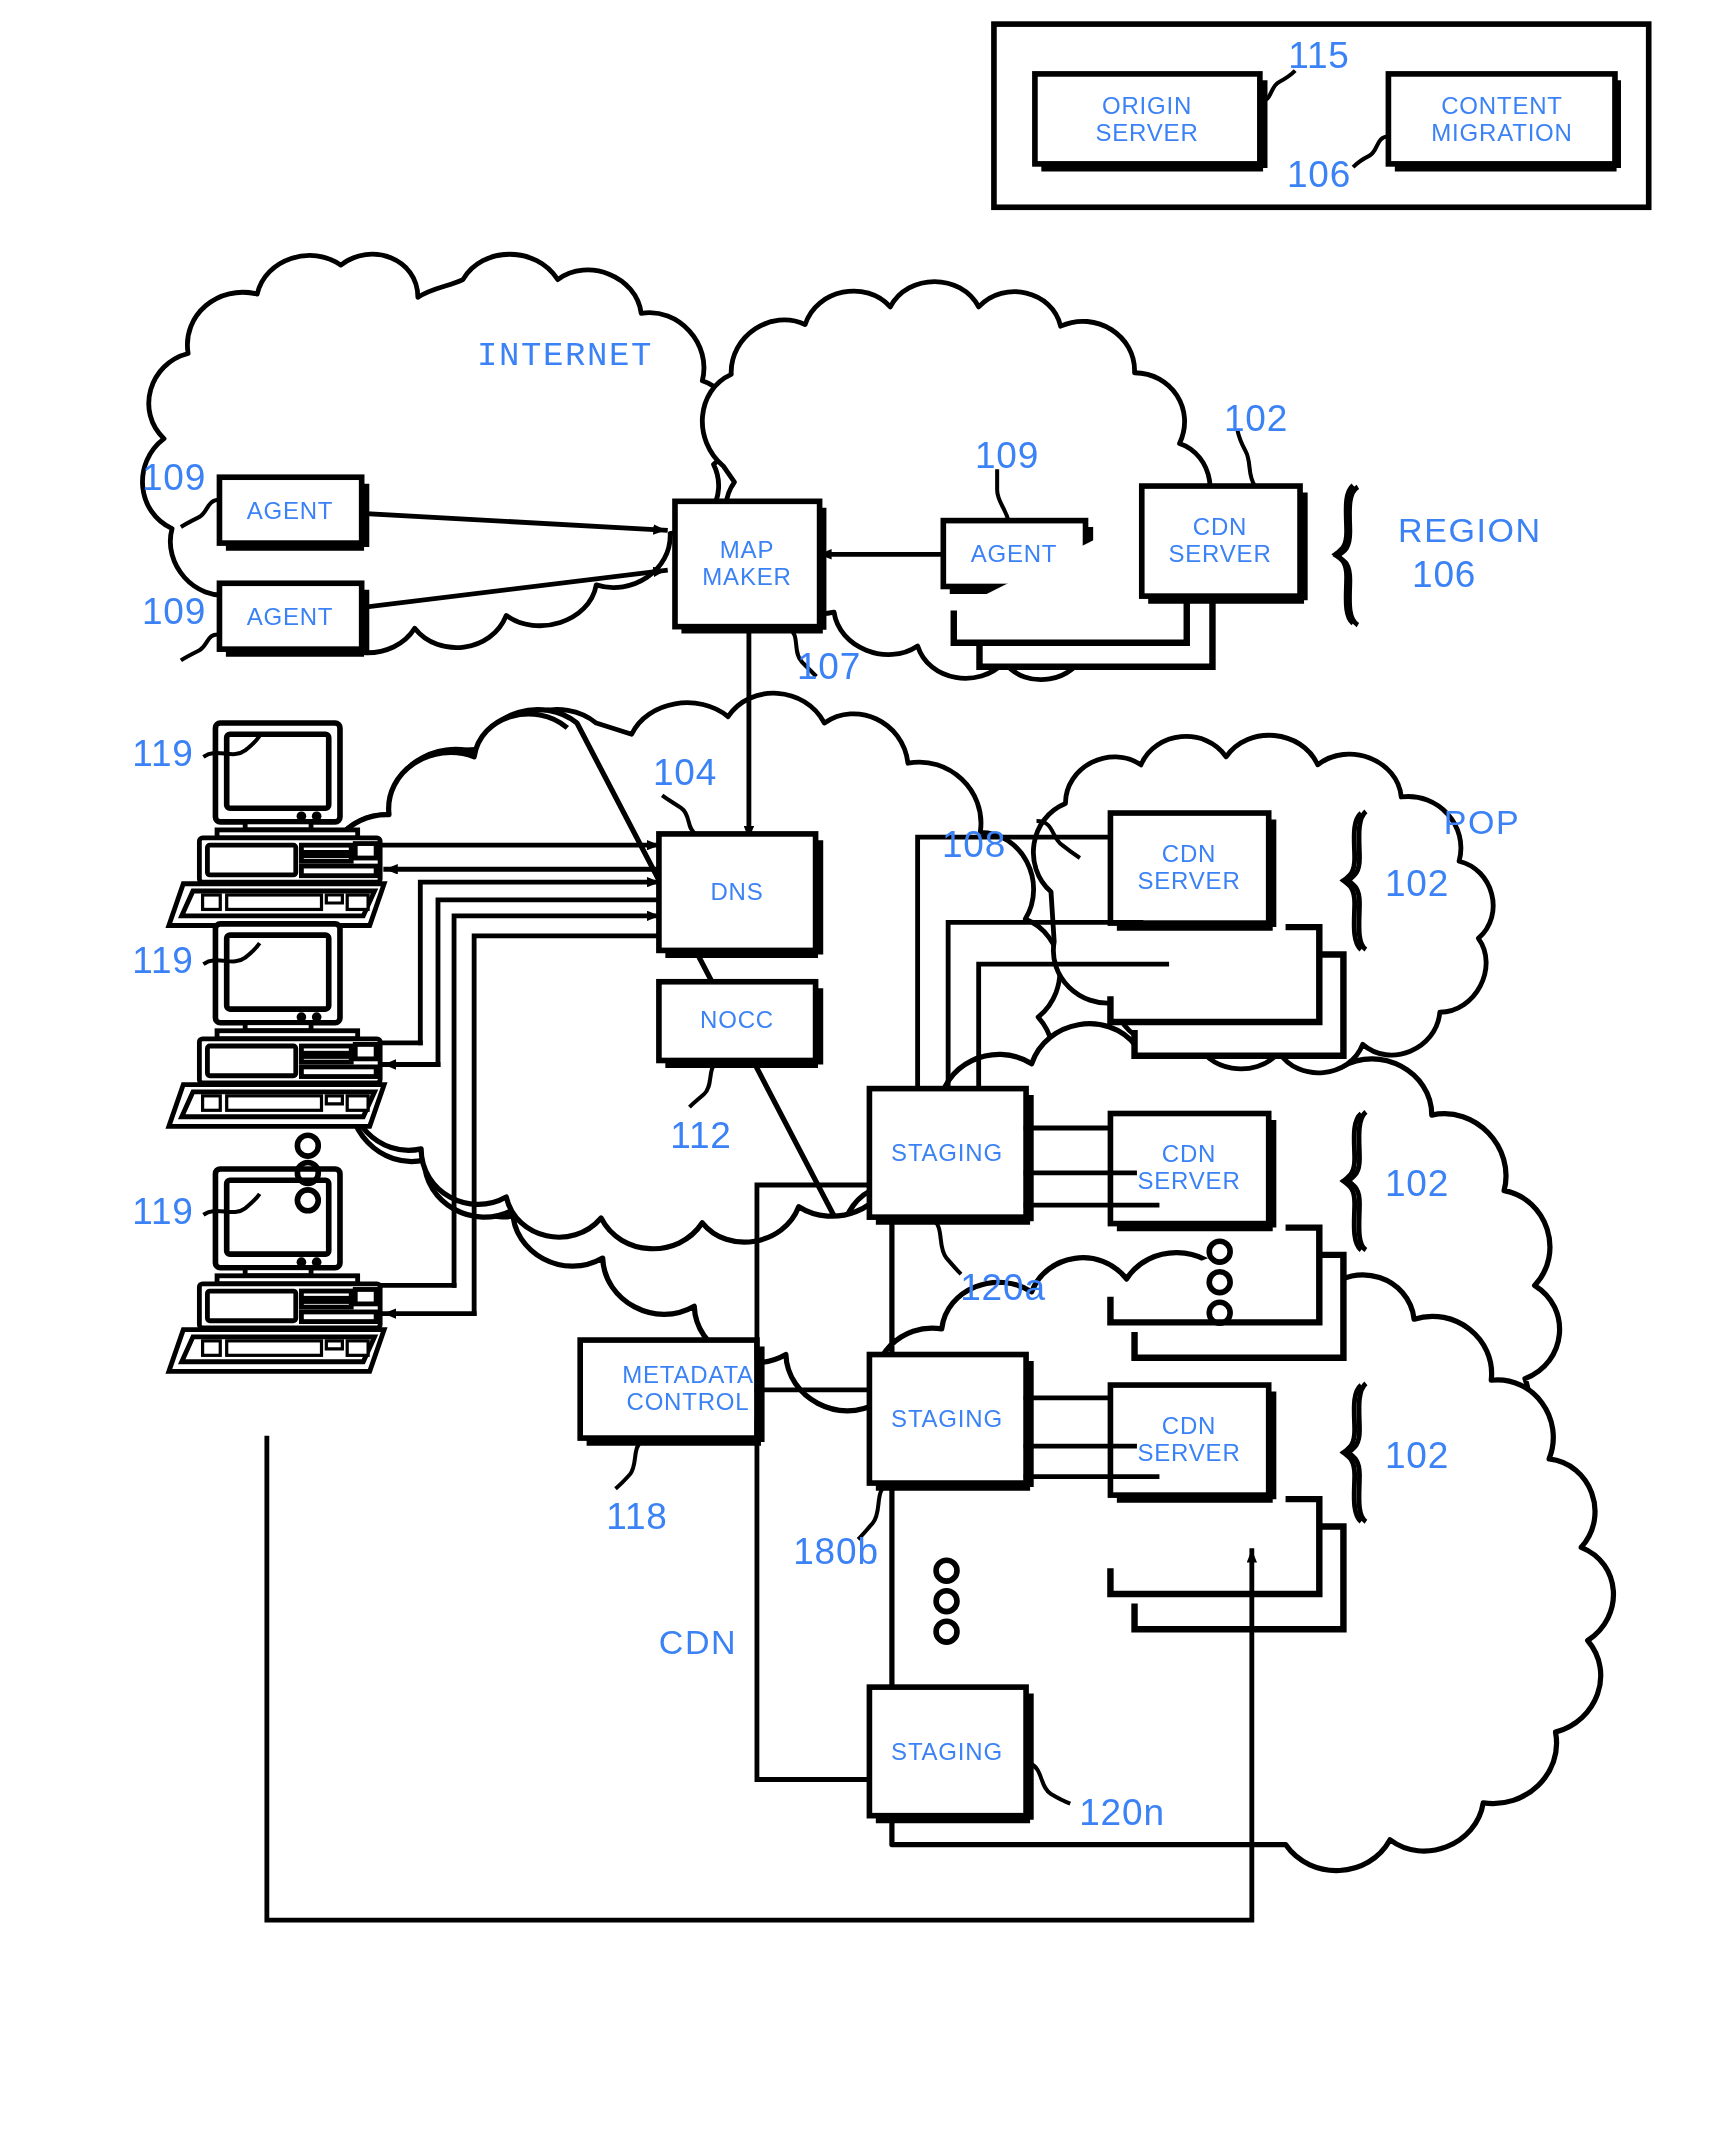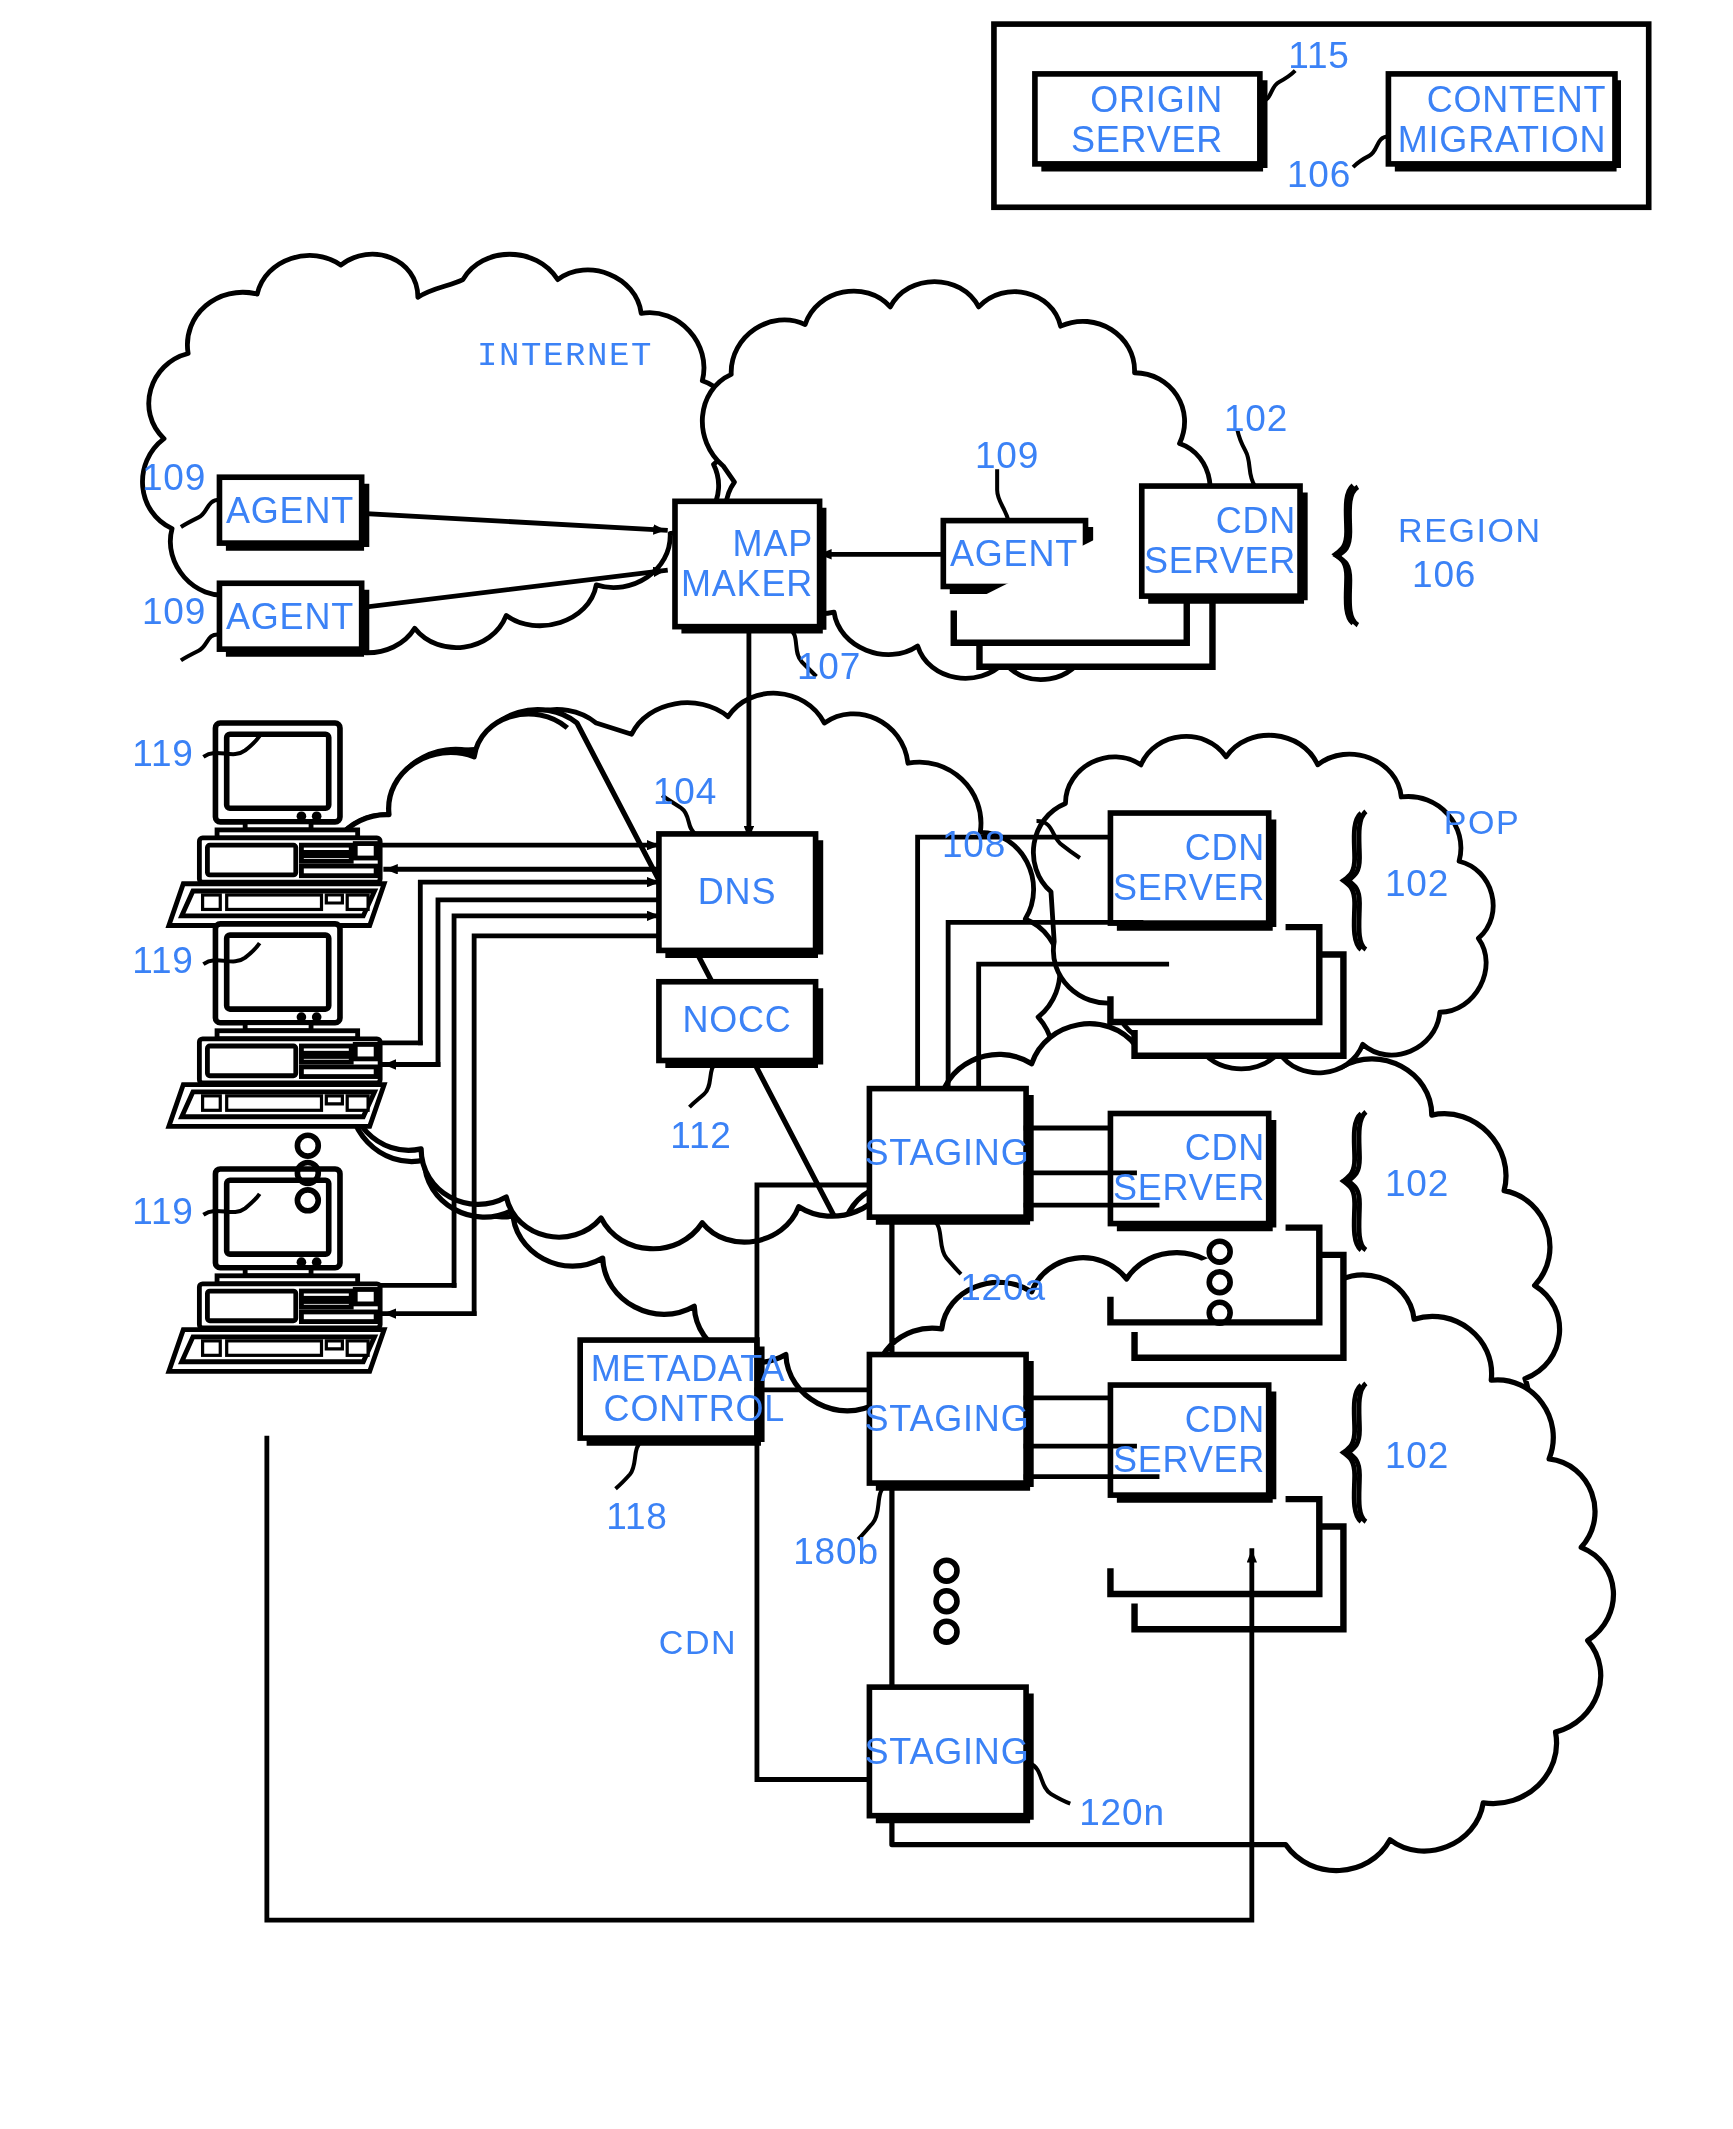--- a/index.html
+++ b/index.html
@@ -1,20 +1,20 @@
 <!DOCTYPE html>
 <html style="font-size:13px"><head>
 <meta charset="utf-8">
 <style>
   html,body{margin:0;padding:0;background:#fff;}
   body{font-family:"Liberation Sans",sans-serif;}
   #stage{position:relative;width:1734px;height:2129px;background:#fff;overflow:hidden;}
   .lbl{position:absolute;font-family:"Liberation Sans",sans-serif;color:#3b82f6;white-space:pre;text-align:center;line-height:1.12;}
   .refnum{font-size:37px;letter-spacing:0.8px;}
-  .boxtext{font-size:36px;letter-spacing:0.8px;text-align:right;}
+  .boxtext{font-size:24px;letter-spacing:0.8px;}
   .cloudname{font-size:34px;letter-spacing:1.6px;}
   .ctr{transform:translate(-50%,-50%);}
 </style>
 </head>
 <body>
 
 <div id="stage">
 
 <svg id="canvas2" viewBox="0 0 2158 2650" style="position:absolute;left:0;top:0;width:1734px;height:2129px;">
  <defs>
@@ -480,21 +480,21 @@
 MAKER</div>
 <div class="lbl refnum ctr" style="left:829px;top:667px;">107</div>
 
 <div class="lbl boxtext ctr" style="left:1220px;top:541px;">CDN
 SERVER</div>
 <div class="lbl refnum ctr" style="left:1256px;top:419px;">102</div>
 <div class="lbl cloudname" style="left:1398px;top:511px;">REGION</div>
 <div class="lbl refnum" style="left:1412px;top:554px;">106</div>
 
 <div class="lbl boxtext ctr" style="left:737px;top:892px;">DNS</div>
-<div class="lbl refnum ctr" style="left:685px;top:792px;">104</div>
+<div class="lbl refnum ctr" style="left:685px;top:773px;">104</div>
 
 <div class="lbl boxtext ctr" style="left:737px;top:1020px;">NOCC</div>
 <div class="lbl refnum ctr" style="left:701px;top:1136px;">112</div>
 
 <div class="lbl refnum ctr" style="left:974px;top:805px;margin-top:40px;">108</div>
 <div class="lbl cloudname ctr" style="left:1482px;top:822px;">POP</div>
 
 <div class="lbl boxtext ctr" style="left:1189px;top:868px;">CDN
 SERVER</div>
 <div class="lbl refnum ctr" style="left:1417px;top:884px;">102</div>

